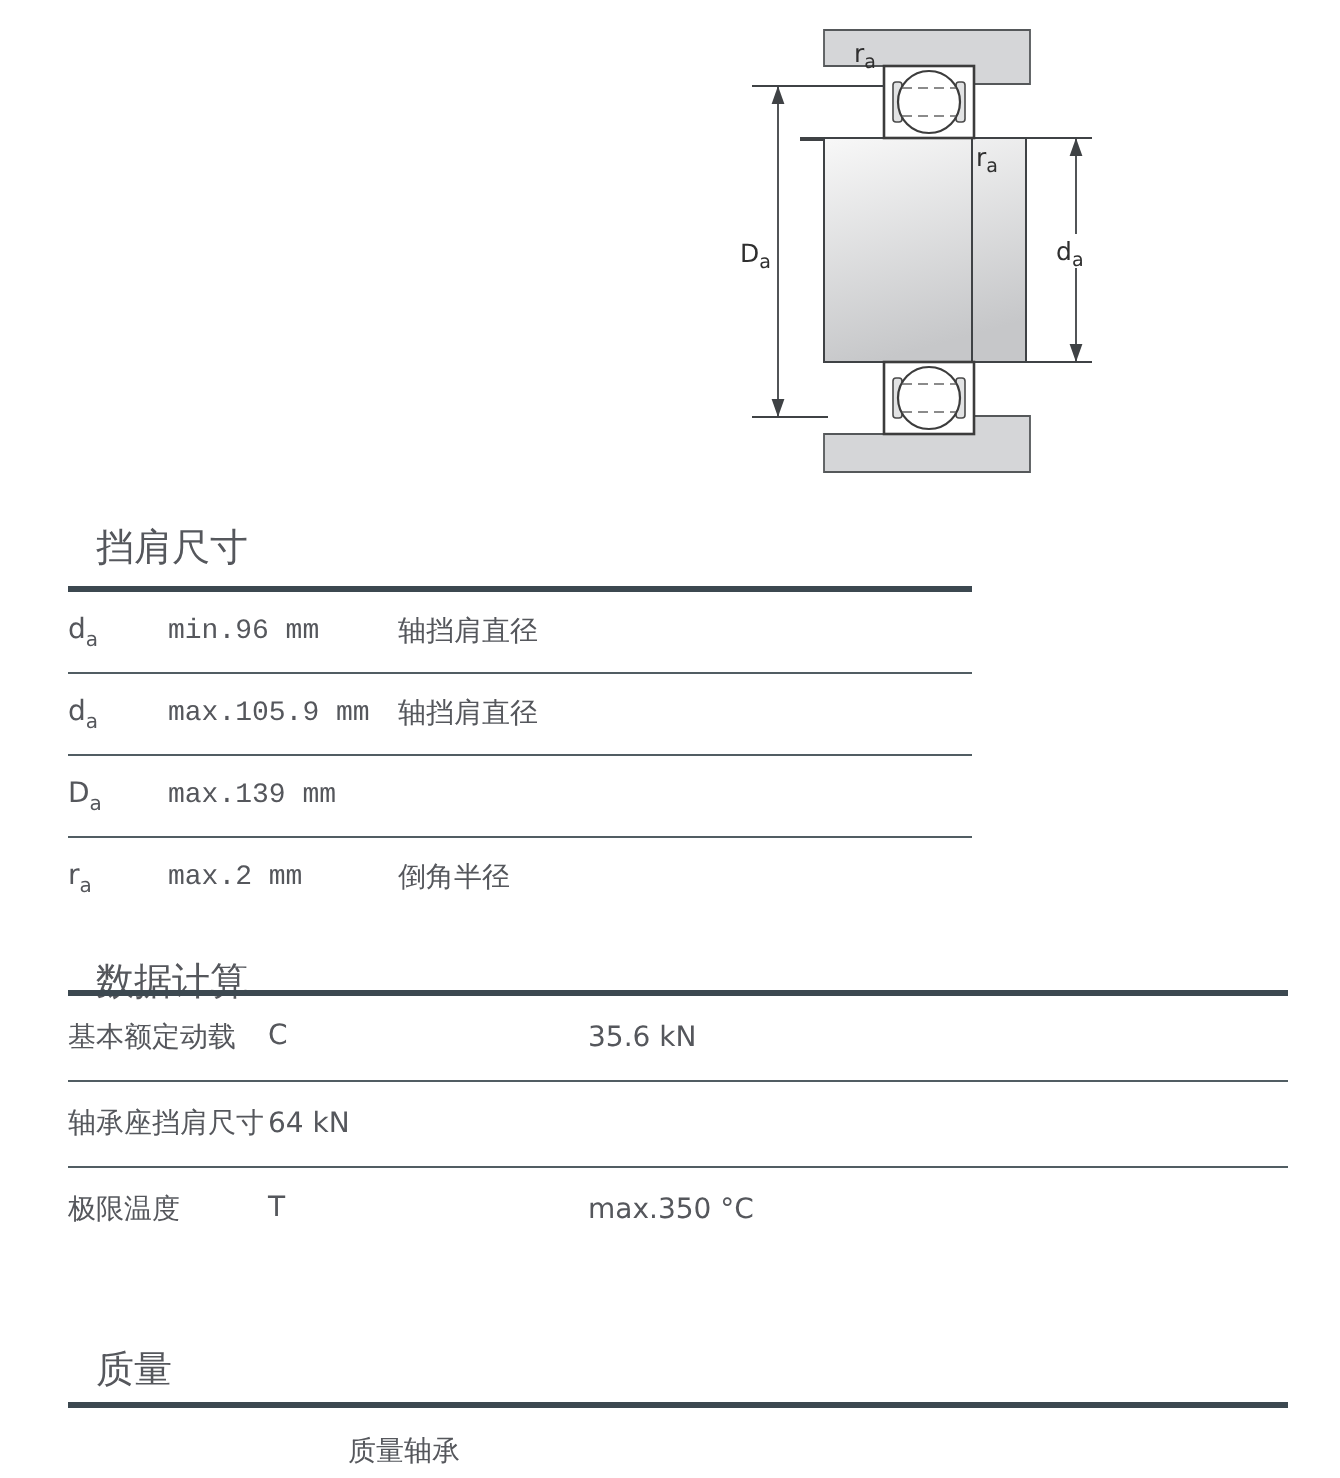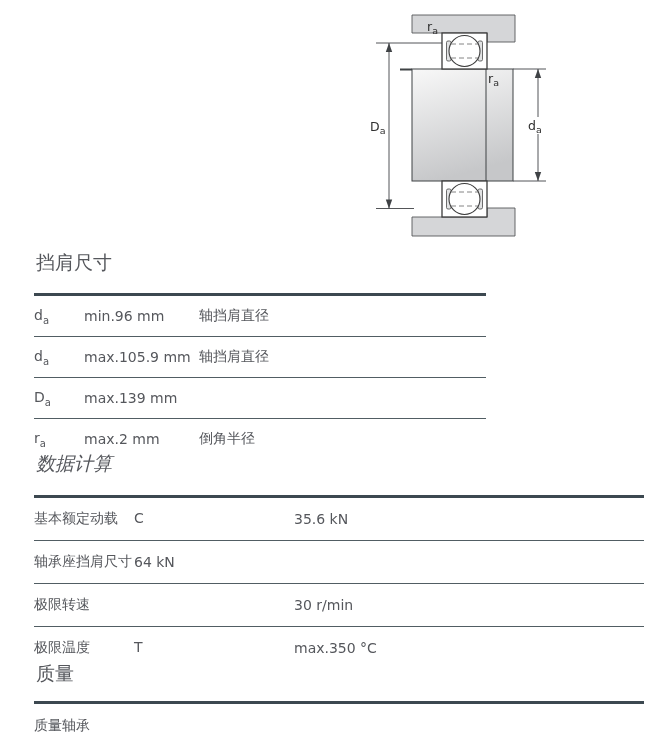--- a/index.html
+++ b/index.html
@@ -1,30 +1,30 @@
 <!DOCTYPE html>
 <html><head>
 <meta charset="utf-8">
 <style>
   html,body{margin:0;padding:0;background:#fff;}
   .page{position:relative;width:670px;height:739px;background:#fff;overflow:hidden;
         font-family:"DejaVu Sans","Liberation Sans",sans-serif;color:#55575c;}
-  .sec-title{position:absolute;margin:4px;font-size:19px;font-weight:400;color:#55575c;line-height:1.2;}
+  .sec-title{position:absolute;margin:16px;font-size:19px;font-weight:400;color:#55575c;line-height:1.2;}
   .dtable{position:absolute;border-top:3px solid #3c4850;}
   .tr{display:flex;align-items:center;height:40px;border-bottom:1px solid #515d63;font-size:14px;}
   .tr.last{border-bottom:none;}
   .t2 .tr{height:42px;justify-content:flex-end;}
   .t3 .tr{height:44px;border-bottom:none;}
   .c-sym{width:50px;}
-  .c-val{width:115px;}
+  .c-val{width:115px;font-family:Liberation Mono, monospace;}
   .c-desc{flex:1;}
   .c-label{width:100px;}
   .c-sym2{width:160px;}
   .c-val2{flex:1;}
-  .c-label3{width:196px;}
+  .c-label3{width:196px;text-align:right;}
   sub{font-size:10px;}
   svg text{font-family:"DejaVu Sans","Liberation Sans",sans-serif;}
 </style>
 </head>
 <body>
 
 <div class="page">
 
   <svg width="300" height="240" viewBox="0 0 300 240" style="position:absolute;left:370px;top:0;">
     <defs>
@@ -100,36 +100,31 @@
       <span class="c-sym"><span>D</span><sub>a</sub></span>
       <span class="c-val">max.139 mm</span>
     </div>
     <div class="tr last">
       <span class="c-sym"><span>r</span><sub>a</sub></span>
       <span class="c-val">max.2 mm</span>
       <span class="c-desc">倒角半径</span>
     </div>
   </div>
 
-  <h2 class="sec-title" style="left:32px;top:448px;font-style:italic;">数据计算</h2>
+  <h2 class="sec-title" style="left:32px;top:464px;">数据计算</h2>
 
   <div class="dtable t2" style="left:34px;top:495px;width:610px;">
     <div class="tr">
       <span class="c-label">基本额定动载</span>
       <span class="c-sym2"><span>C</span><sub></sub></span>
       <span class="c-val2">35.6 kN</span>
     </div>
     <div class="tr">
       <span class="c-label">轴承座挡肩尺寸</span>
       <span class="c-val2">64 kN</span>
-    </div>
-    <div class="tr">
-      <span class="c-label">极限转速</span>
-      <span class="c-sym2"><span></span><sub></sub></span>
-      <span class="c-val2">30 r/min</span>
     </div>
     <div class="tr last">
       <span class="c-label">极限温度</span>
       <span class="c-sym2"><span>T</span><sub></sub></span>
       <span class="c-val2">max.350 °C</span>
     </div>
   </div>
 
   <h2 class="sec-title" style="left:32px;top:658px;">质量</h2>
 

